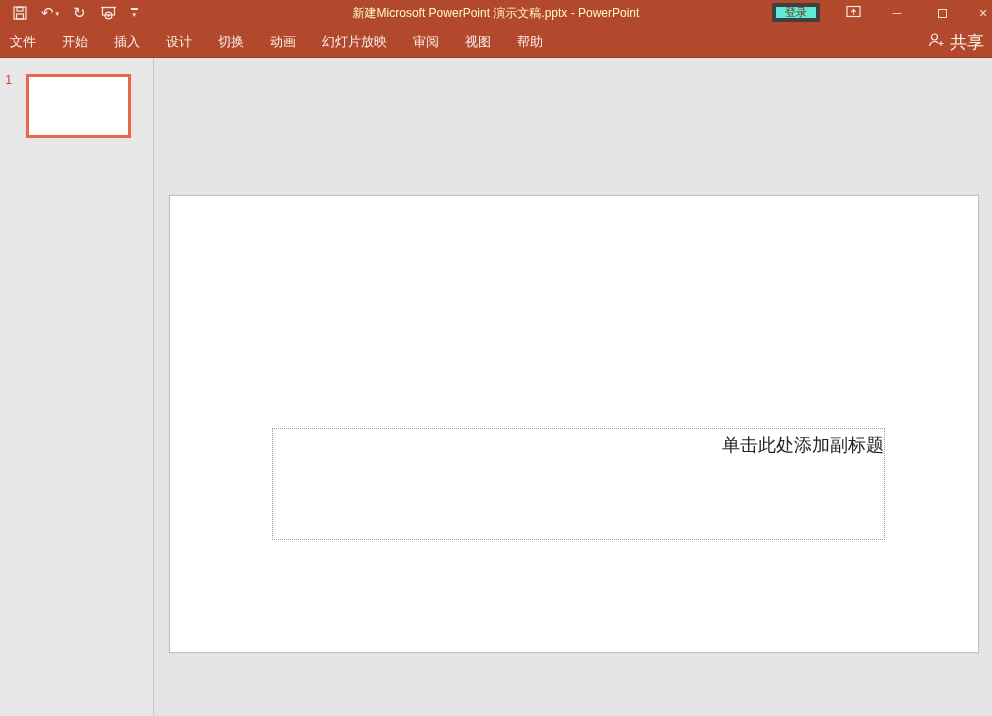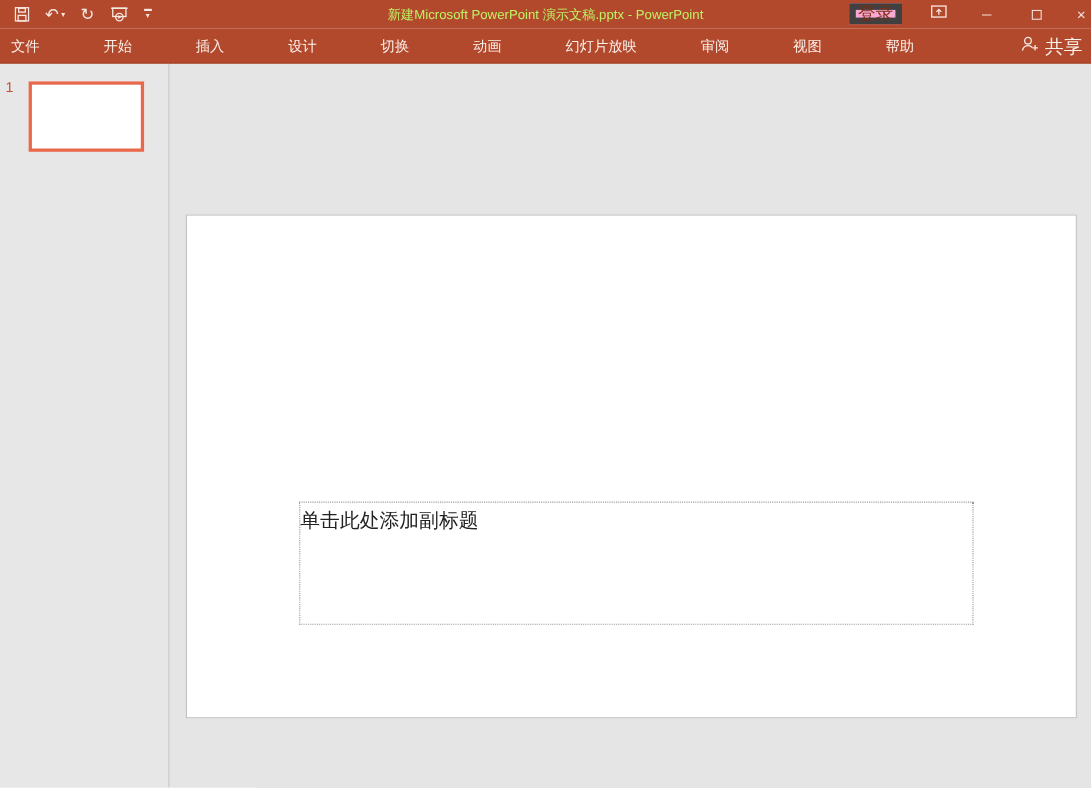--- a/index.html
+++ b/index.html
@@ -26,39 +26,39 @@
   .qat-btn{ display:flex; align-items:center; justify-content:center; height:22px; cursor:default; }
   .qat-btn svg{ display:block; }
   .glyph-icon{ font-size:15px; line-height:1; color:var(--titlebar-text); font-family:"DejaVu Sans",sans-serif; }
   .undo-wrap{ display:flex; align-items:center; gap:2px; }
   .tiny-caret{ font-size:7px; line-height:1; color:var(--titlebar-text); }
   .qat-more{ display:flex; flex-direction:column; align-items:center; gap:1px; }
   .qat-more .bar{ width:7px; height:2px; background:var(--titlebar-text); }
   .window-title{
     position:absolute; left:0; right:0; top:0; height:26px;
     display:flex; align-items:center; justify-content:center;
-    font-size:12px; color:#bef264; pointer-events:none;
+    font-size:12px; color:#fef9c3; pointer-events:none;
   }
   .signin-btn{
     position:absolute; left:772px; top:3px; width:48px; height:19px;
-    background:#f9a8d4; border:6px solid #404040; color:#7E2D12;
-    font-size:16px; display:flex; align-items:center; justify-content:center;
+    background:#5eead4; border:4px solid #404040; color:#7E2D12;
+    font-size:11px; display:flex; align-items:center; justify-content:center;
   }
   .tb-ctrl{ position:absolute; top:0; height:26px; width:30px; display:flex; align-items:center; justify-content:center; color:#F3DFD8; }
   .ctrl-display{ left:838px; }
   .ctrl-min{ left:882px; font-size:12px; }
   .ctrl-max{ left:927px; }
   .ctrl-max .box{ width:9px; height:9px; border:1px solid #F3DFD8; }
   .ctrl-close{ left:968px; font-size:14px; }
 
   
   .ribbonbar{
     position:absolute; left:0; top:26px; width:992px; height:32px;
     background:var(--red); border-bottom:1px solid var(--red-dark);
-    display:flex; align-items:center; color:#FBEFE9;gap:32px;
+    display:flex; align-items:center; color:#FBEFE9;
   }
   .rtab{ font-size:13px; padding:0 13px; height:32px; display:flex; align-items:center; cursor:default; }
   .rtab:first-child{ margin-left:-3px; padding-left:13px; }
   .tellme{ display:flex; align-items:center; gap:7px; margin-left:16px; font-size:13px; height:32px; }
   .share{ position:absolute; right:4px; top:0; height:32px; display:flex; align-items:center; gap:5px; font-size:17px; padding:0 4px;text-align:center; }
 
   
   .slide-panel{
     position:absolute; left:0; top:58px; width:154px; height:658px;
     background:#E7E7E7; border-right:1px solid #C9C9C9;
@@ -88,22 +88,22 @@
   .ph-title{
     top:74px; height:162px;
     display:flex; align-items:flex-end; justify-content:center;
   }
   .ph-title .ph-text{
     font-size:42px; font-weight:200; color:#181818;
     line-height:1.1; padding-bottom:8px; letter-spacing:1px;
     font-family:"Liberation Sans","DejaVu Sans",sans-serif;
   }
   .ph-subtitle{
-    top:260px; height:112px;
-    display:flex; align-items:flex-start; justify-content:flex-start;
+    top:232px; height:112px;
+    display:flex; align-items:flex-start; justify-content:flex-end;
   }
   .ph-subtitle .ph-text{
     font-size:18px; font-weight:300; color:#222222; padding-top:4px;
   }
 
   svg .s{ fill:none; stroke:#F7E7E1; stroke-width:1.2; }
   svg .f{ fill:#F7E7E1; stroke:none; }
 </style>
 </head>
 <body>

